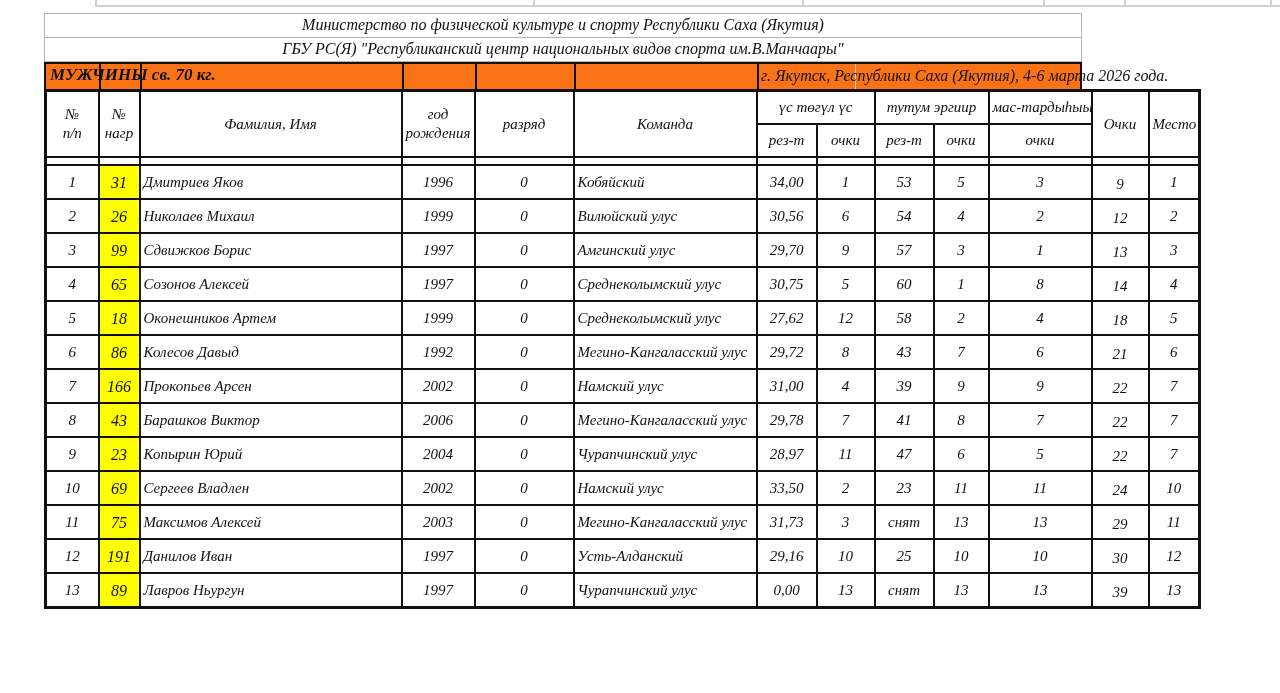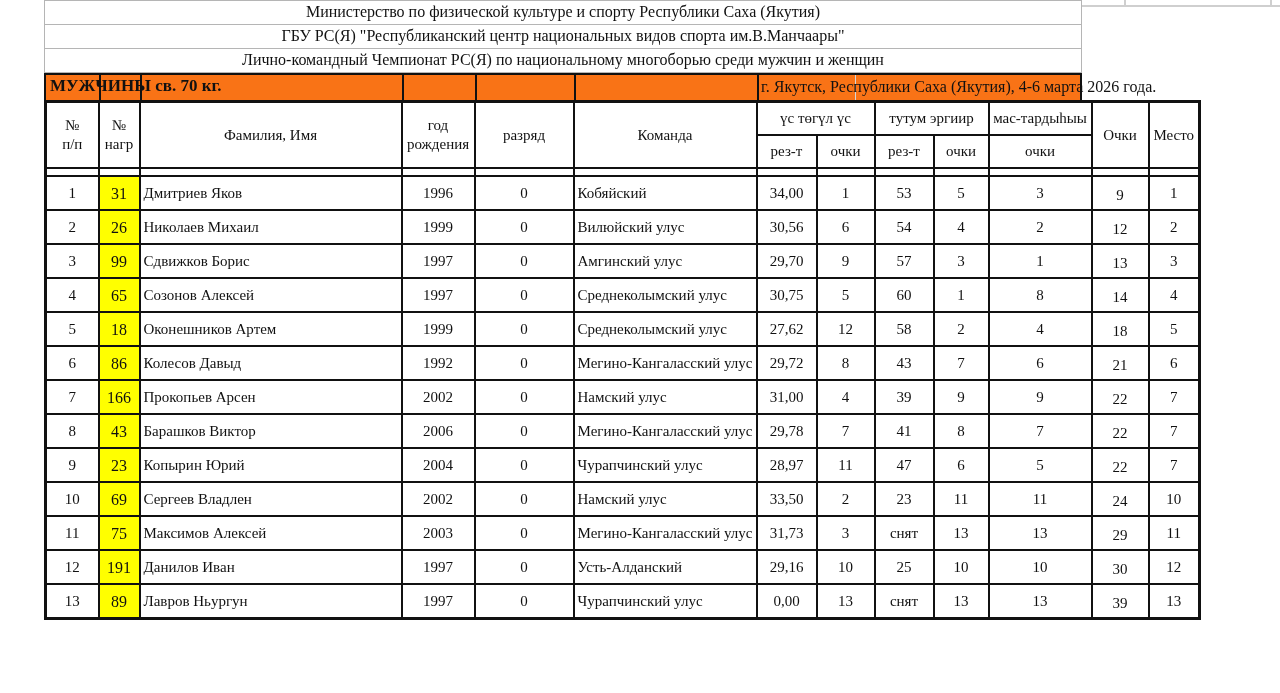--- a/index.html
+++ b/index.html
@@ -4,21 +4,21 @@
 <style>
   html, body { margin:0; padding:0; }
   body {
     width:1280px; height:693px; background:#ffffff; color:#111;
     font-family:"Liberation Serif", serif; overflow:hidden; position:relative;
   }
   
   .remnant-line { position:absolute; top:5px; left:95px; width:1185px; border-top:2px solid #cfcfcf; }
   .remnant-stub { position:absolute; top:0; width:2px; height:7px; background:#cfcfcf; }
 
-  .sheet { position:absolute; left:44px; top:0; width:1038px; }
+  .sheet { position:absolute; left:44px; top:13px; width:1038px;font-style:italic; }
 
   
   .title-row {
     border:1px solid #b5b5b5; border-top:none; text-align:center;
     font-size:16px; padding:2px 2px 3px; background:#fff;
   }
   .title-row:first-child { border-top:1px solid #b5b5b5; }
   .title-row.bold { font-weight:bold; }
 
   
@@ -56,21 +56,20 @@
   <div class="remnant-stub" style="left:802px"></div>
   <div class="remnant-stub" style="left:1043px"></div>
   <div class="remnant-stub" style="left:1124px"></div>
   <div class="remnant-stub" style="left:1270px"></div>
 </div>
 
 <div class="sheet">
 
   <div class="title-row">Министерство по физической культуре и спорту Республики Саха (Якутия)</div>
   <div class="title-row">ГБУ РС(Я) "Республиканский центр национальных видов спорта им.В.Манчаары"</div>
-  <div class="title-row">Лично-командный Чемпионат РС(Я) по национальному многоборью среди мужчин и женщин</div>
 
   <div class="cat-row">
     <span class="cat-text">МУЖЧИНЫ св. 70 кг.</span>
     <span class="cat-date">г. Якутск, Республики Саха (Якутия), 4-6 марта 2026 года.</span>
     <span class="cat-line" style="left:53px"></span>
     <span class="cat-line" style="left:94px"></span>
     <span class="cat-line" style="left:356px"></span>
     <span class="cat-line" style="left:429px"></span>
     <span class="cat-line" style="left:528px"></span>
     <span class="cat-line" style="left:711px"></span>

